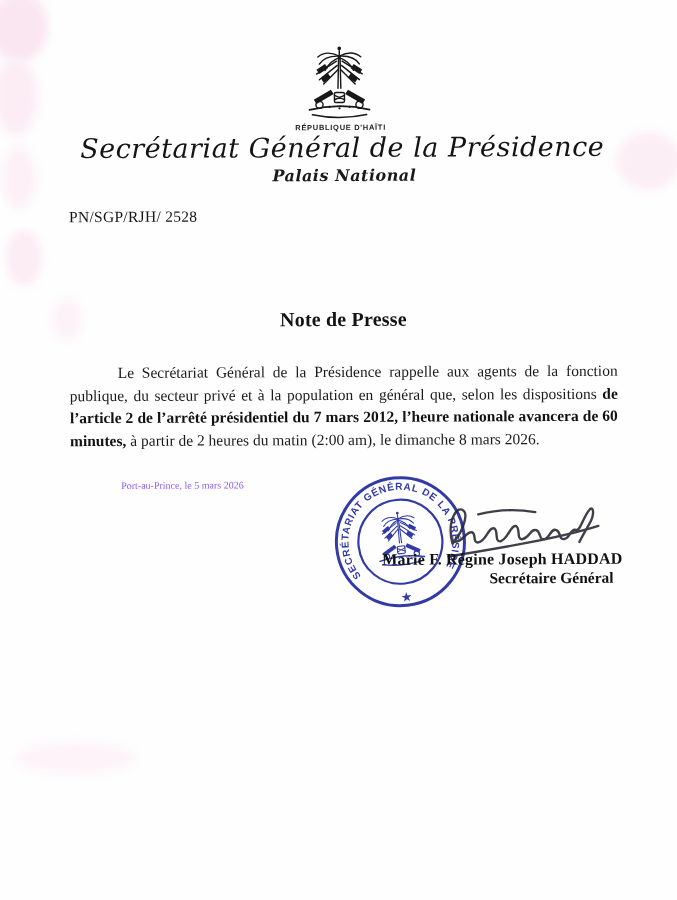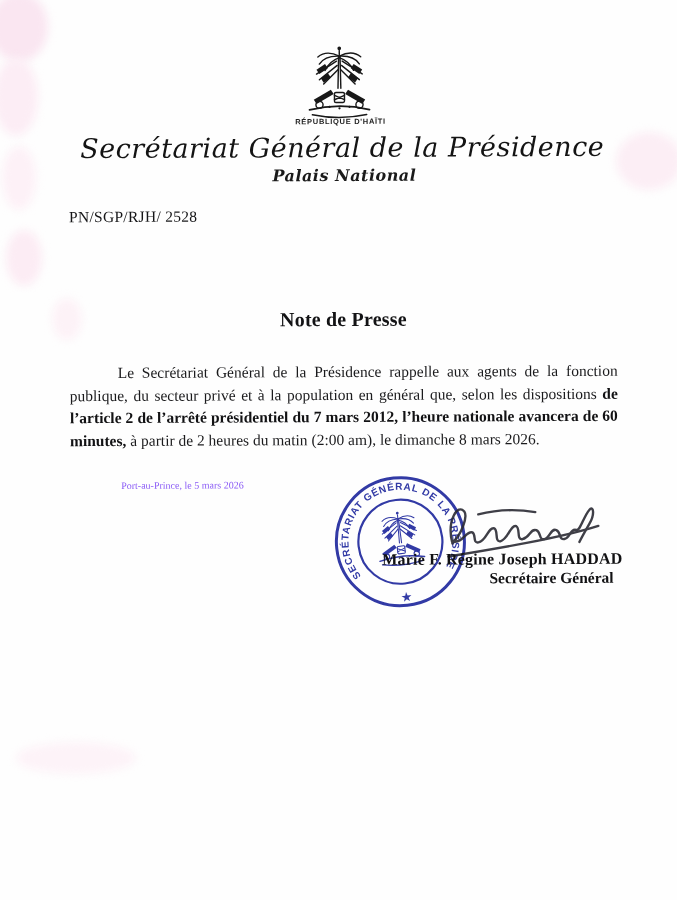--- a/index.html
+++ b/index.html
@@ -18,21 +18,21 @@
   .s2{left:-6px;top:58px;width:44px;height:78px;background:#fcedf5;}
   .s3{left:616px;top:132px;width:66px;height:58px;background:#fceef5;}
   .s4{left:2px;top:146px;width:34px;height:64px;background:#fdf1f7;}
   .s5{left:6px;top:230px;width:36px;height:56px;background:#fcecf4;}
   .s6{left:52px;top:298px;width:30px;height:42px;background:#fdf2f7;}
   .s7{left:16px;top:742px;width:120px;height:32px;background:#fdf3f8;}
 
   
   .arms-top{position:absolute;left:304px;top:44px;width:74px;height:80px;color:#181818;}
   .country{
-    position:absolute;left:262px;top:117px;width:160px;
+    position:absolute;left:262px;top:123px;width:160px;
     font-family:"Liberation Sans", sans-serif;
     font-size:7.5px;font-weight:bold;letter-spacing:0.7px;
     text-align:center;color:#222;
   }
   .org-title{
     position:absolute;left:0;top:132px;width:677px;text-align:center;
     font-family:"DejaVu Serif", serif;font-style:italic;font-weight:500;
     font-size:27px;color:#141414;letter-spacing:0.5px;
     transform:translateX(5px);
   }

